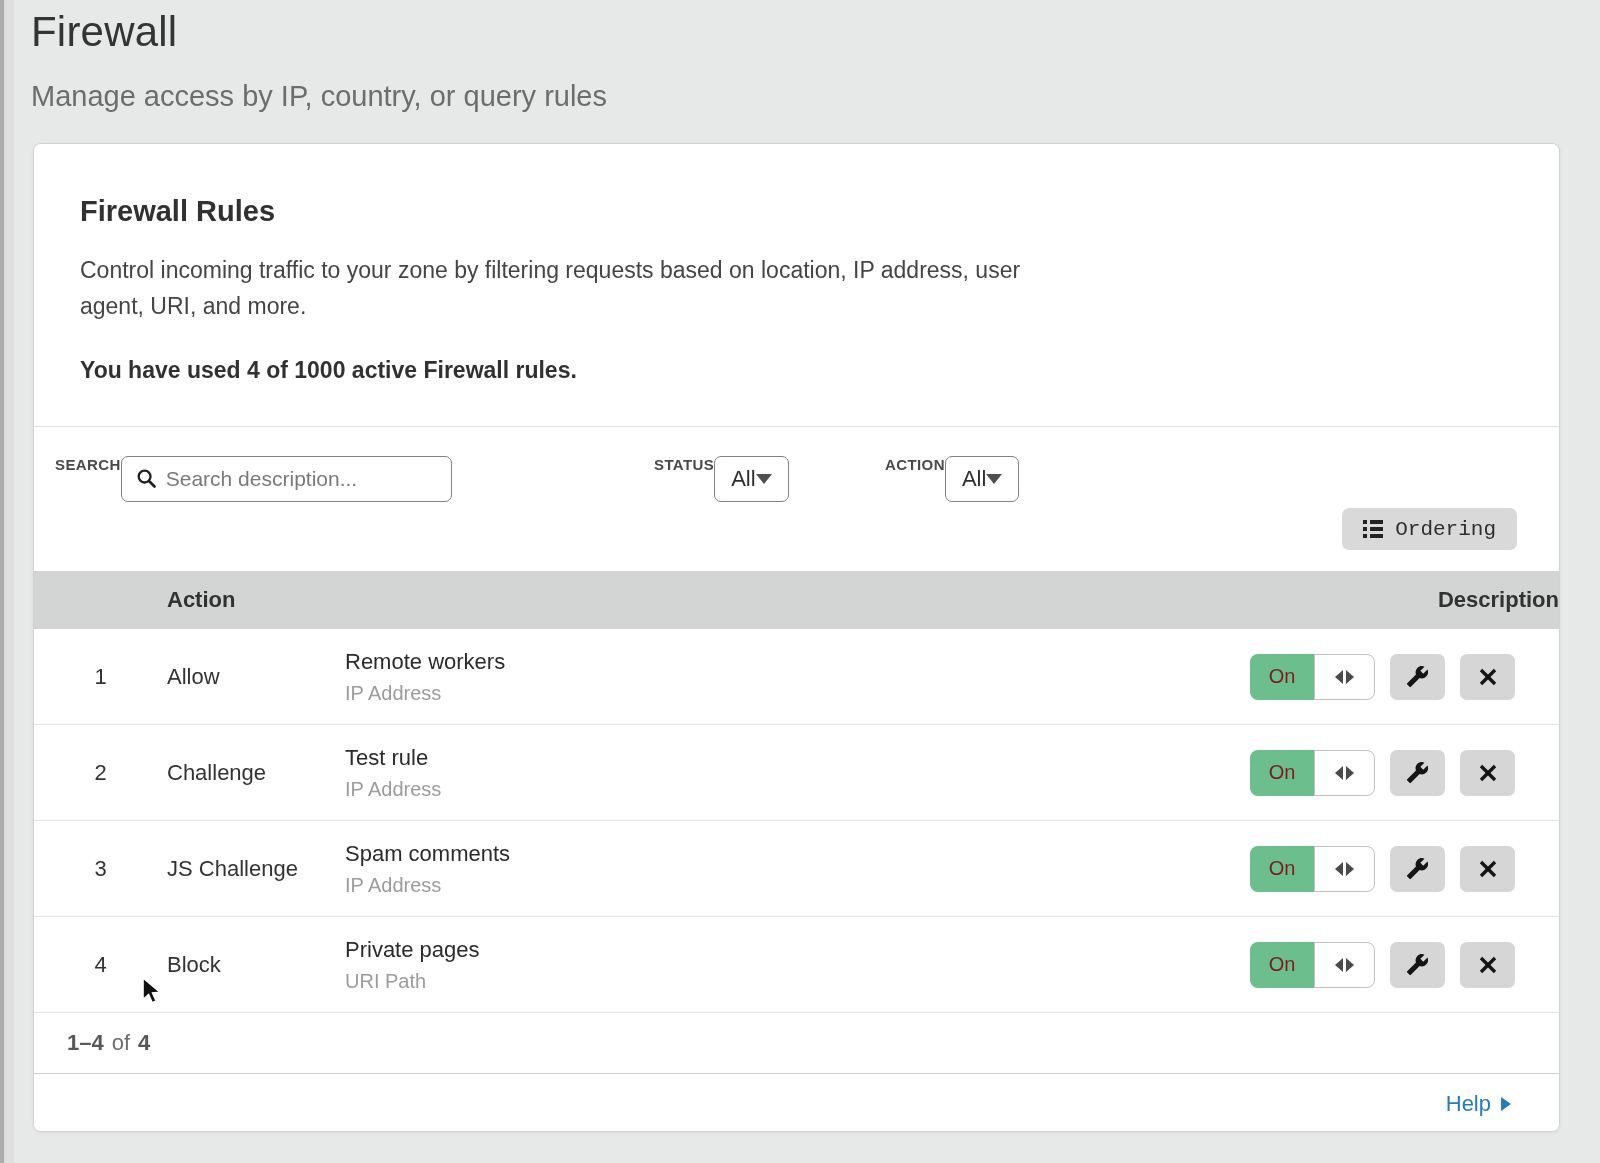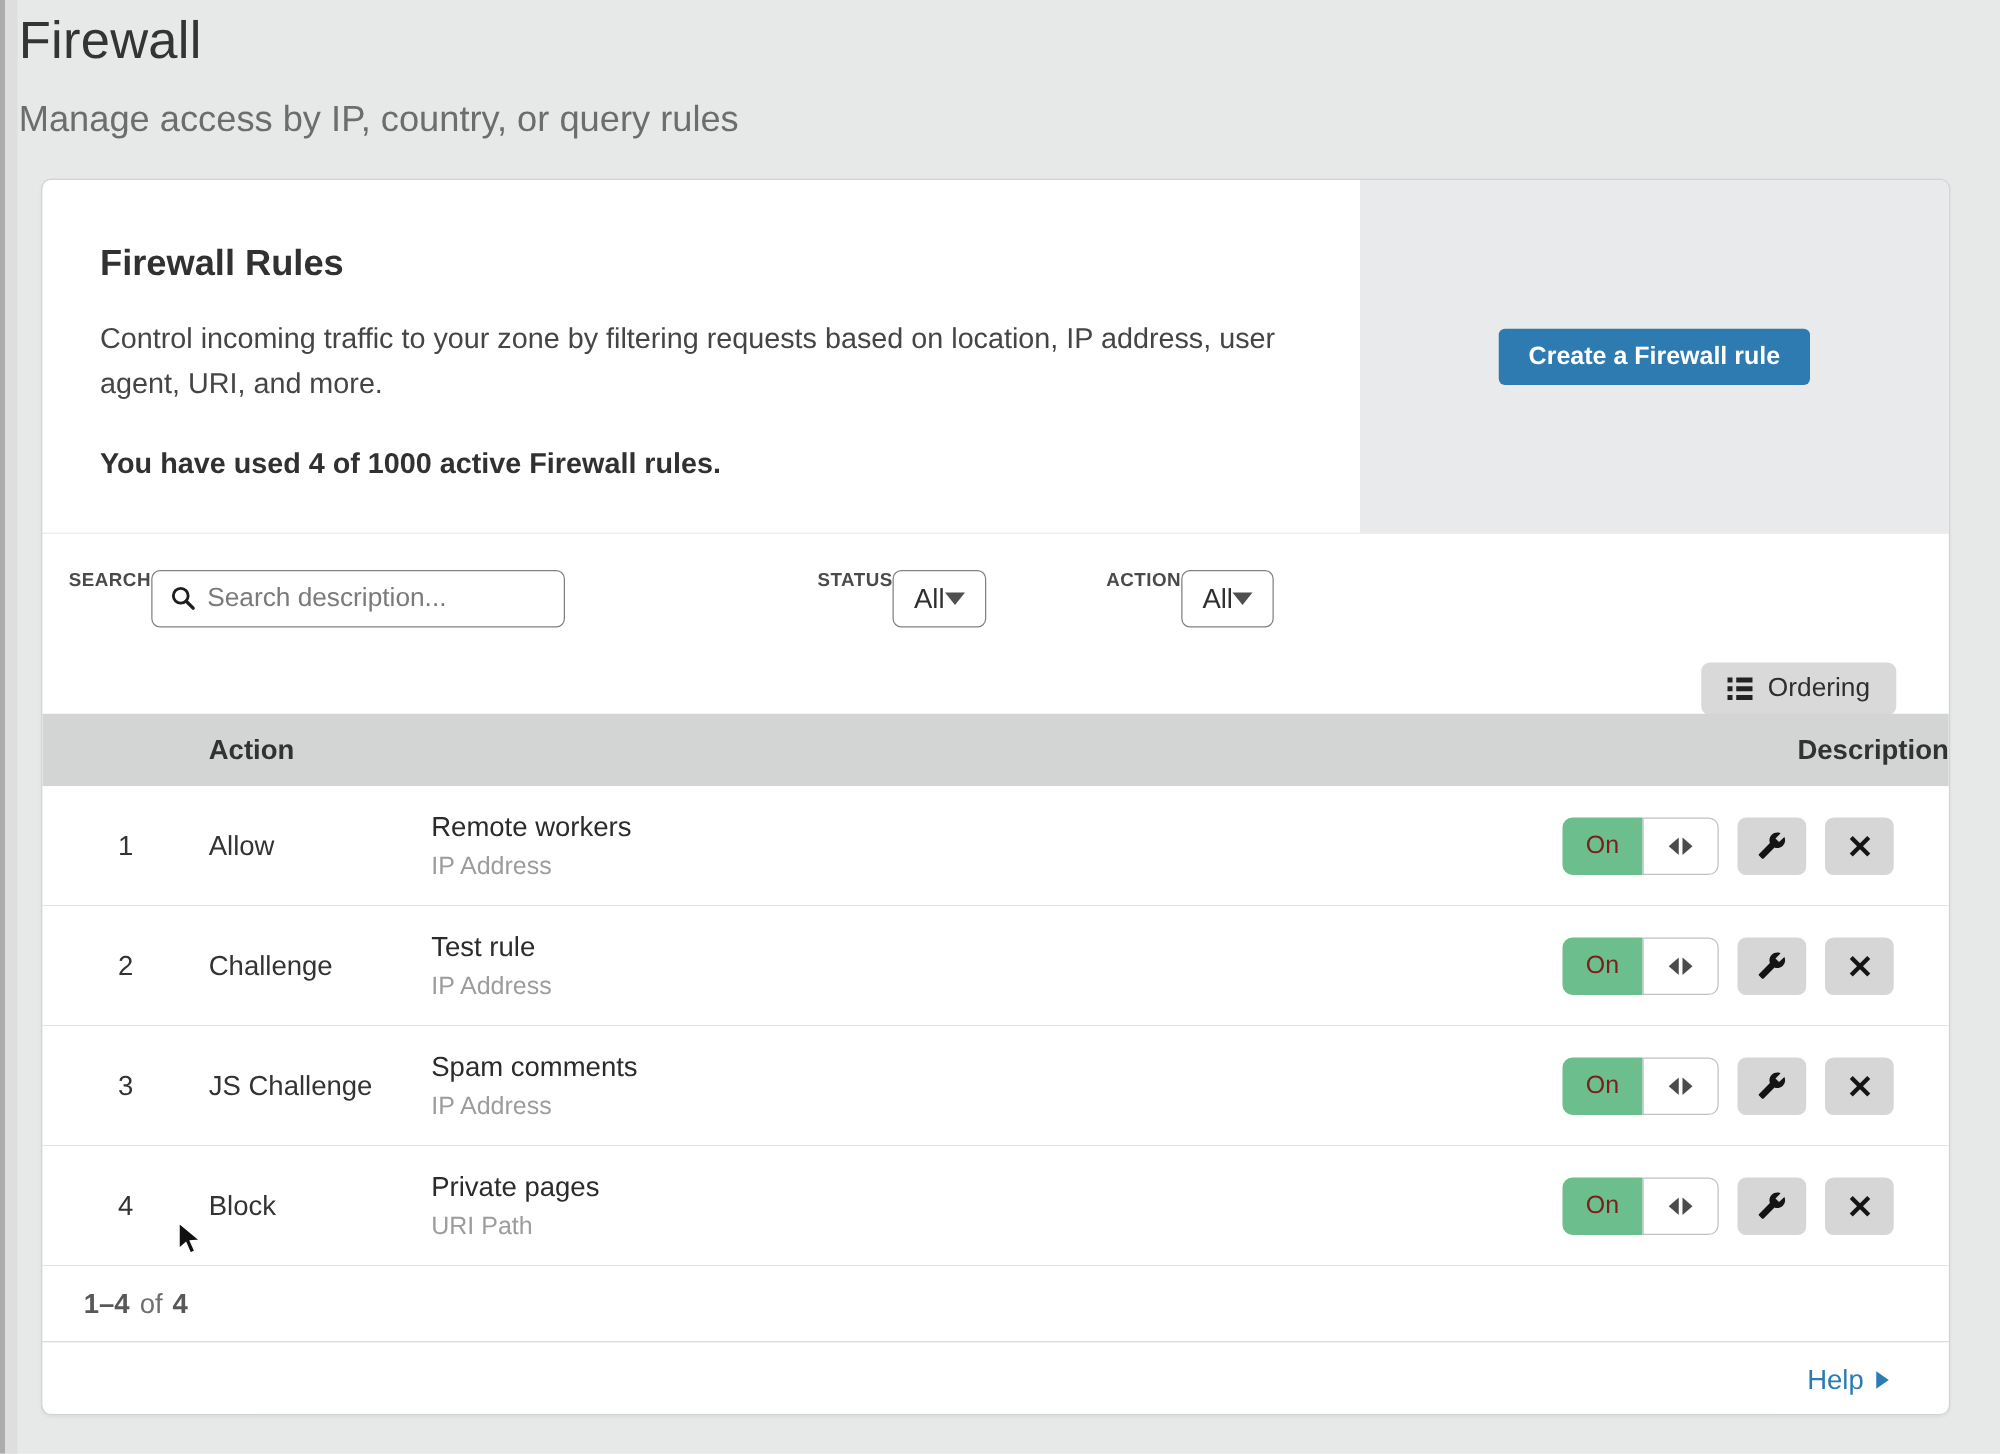--- a/index.html
+++ b/index.html
@@ -7,21 +7,21 @@
   body {
     font-family:"Liberation Sans", sans-serif;
     background:#e7e8e8;
     position:relative;
     overflow:hidden;
   }
   .screen-edge { position:absolute; left:0; top:0; width:4px; height:100%; background:#acacac; }
   .screen-edge2 { position:absolute; left:4px; top:0; width:10px; height:100%; background:#dedede; }
 
   
-  .page-header { position:absolute; left:15px; top:8px; }
+  .page-header { position:absolute; left:31px; top:8px; }
   .page-title { font-size:42px; font-weight:500; color:#343434; letter-spacing:.2px; }
   .page-subtitle { font-size:29px; font-weight:400; color:#6d6d6d; margin-top:24px; }
 
   
   .card {
     position:absolute; left:33px; top:143px; width:1527px; height:989px;
     background:#ffffff; border:1px solid #d2d2d2; border-radius:8px;
     box-shadow:0 1px 3px rgba(0,0,0,.06);
     display:flex; flex-direction:column; overflow:hidden;
   }
@@ -53,24 +53,24 @@
   .search-icon { position:absolute; left:15px; top:12px; width:21px; height:21px; }
   .select-group { width:217px; margin-left:14px; }
   .select-box {
     height:46px; border:1px solid #818181; border-radius:7px; background:#fff;
     display:flex; align-items:center; justify-content:center;
     font-size:22px; color:#2f2f2f; padding:0 16px; cursor:pointer;
   }
   .caret-down { width:0; height:0; border-left:8px solid transparent; border-right:8px solid transparent; border-top:10px solid #4f4f4f; }
   .filters-spacer { flex:1; }
   .ordering-btn {
-    margin-top:74px; align-self:flex-start; height:42px; border:none; cursor:pointer;
+    margin-top:52px; align-self:flex-start; height:42px; border:none; cursor:pointer;
     background:#d9d9d9; border-radius:7px; padding:0 21px;
     display:flex; align-items:center; gap:12px;
-    font-family:Liberation Sans, sans-serif; font-size:21px; color:#2e2e2e;
+    font-family:Liberation Mono, monospace; font-size:21px; color:#2e2e2e;
   }
   .list-icon { display:flex; flex-direction:column; gap:3px; }
   .list-row { display:flex; align-items:center; gap:3px; }
   .list-dot { width:4px; height:4px; background:#222; }
   .list-bar { width:13px; height:4px; background:#222; }
 
   
   .thead { height:58px; flex:none; background:#d3d4d4; display:flex; align-items:center; font-size:22px; font-weight:600; color:#323232; }
   .col-num { width:133px; flex:none; text-align:center; }
   .col-action { width:178px; flex:none; }
@@ -123,23 +123,20 @@
 </header>
 
 <section class="card">
 
   <div class="intro">
     <div class="intro-left">
       <div class="intro-heading">Firewall Rules</div>
       <div class="intro-desc">Control incoming traffic to your zone by filtering requests based on location, IP address, user agent, URI, and more.</div>
       <div class="intro-usage">You have used 4 of 1000 active Firewall rules.</div>
     </div>
-    <div class="intro-right">
-      <button class="create-btn">Create a Firewall rule</button>
-    </div>
   </div>
 
   <div class="filters">
     <div class="filter-group search-group">
       <div class="filter-label">SEARCH</div>
       <div class="search-wrap">
         <svg class="search-icon" viewBox="0 0 22 22">
           <circle cx="9" cy="9" r="6.2" fill="none" stroke="#1e1e1e" stroke-width="2.4"></circle>
           <line x1="13.6" y1="13.6" x2="19.4" y2="19.4" stroke="#1e1e1e" stroke-width="2.8" stroke-linecap="round"></line>
         </svg>

